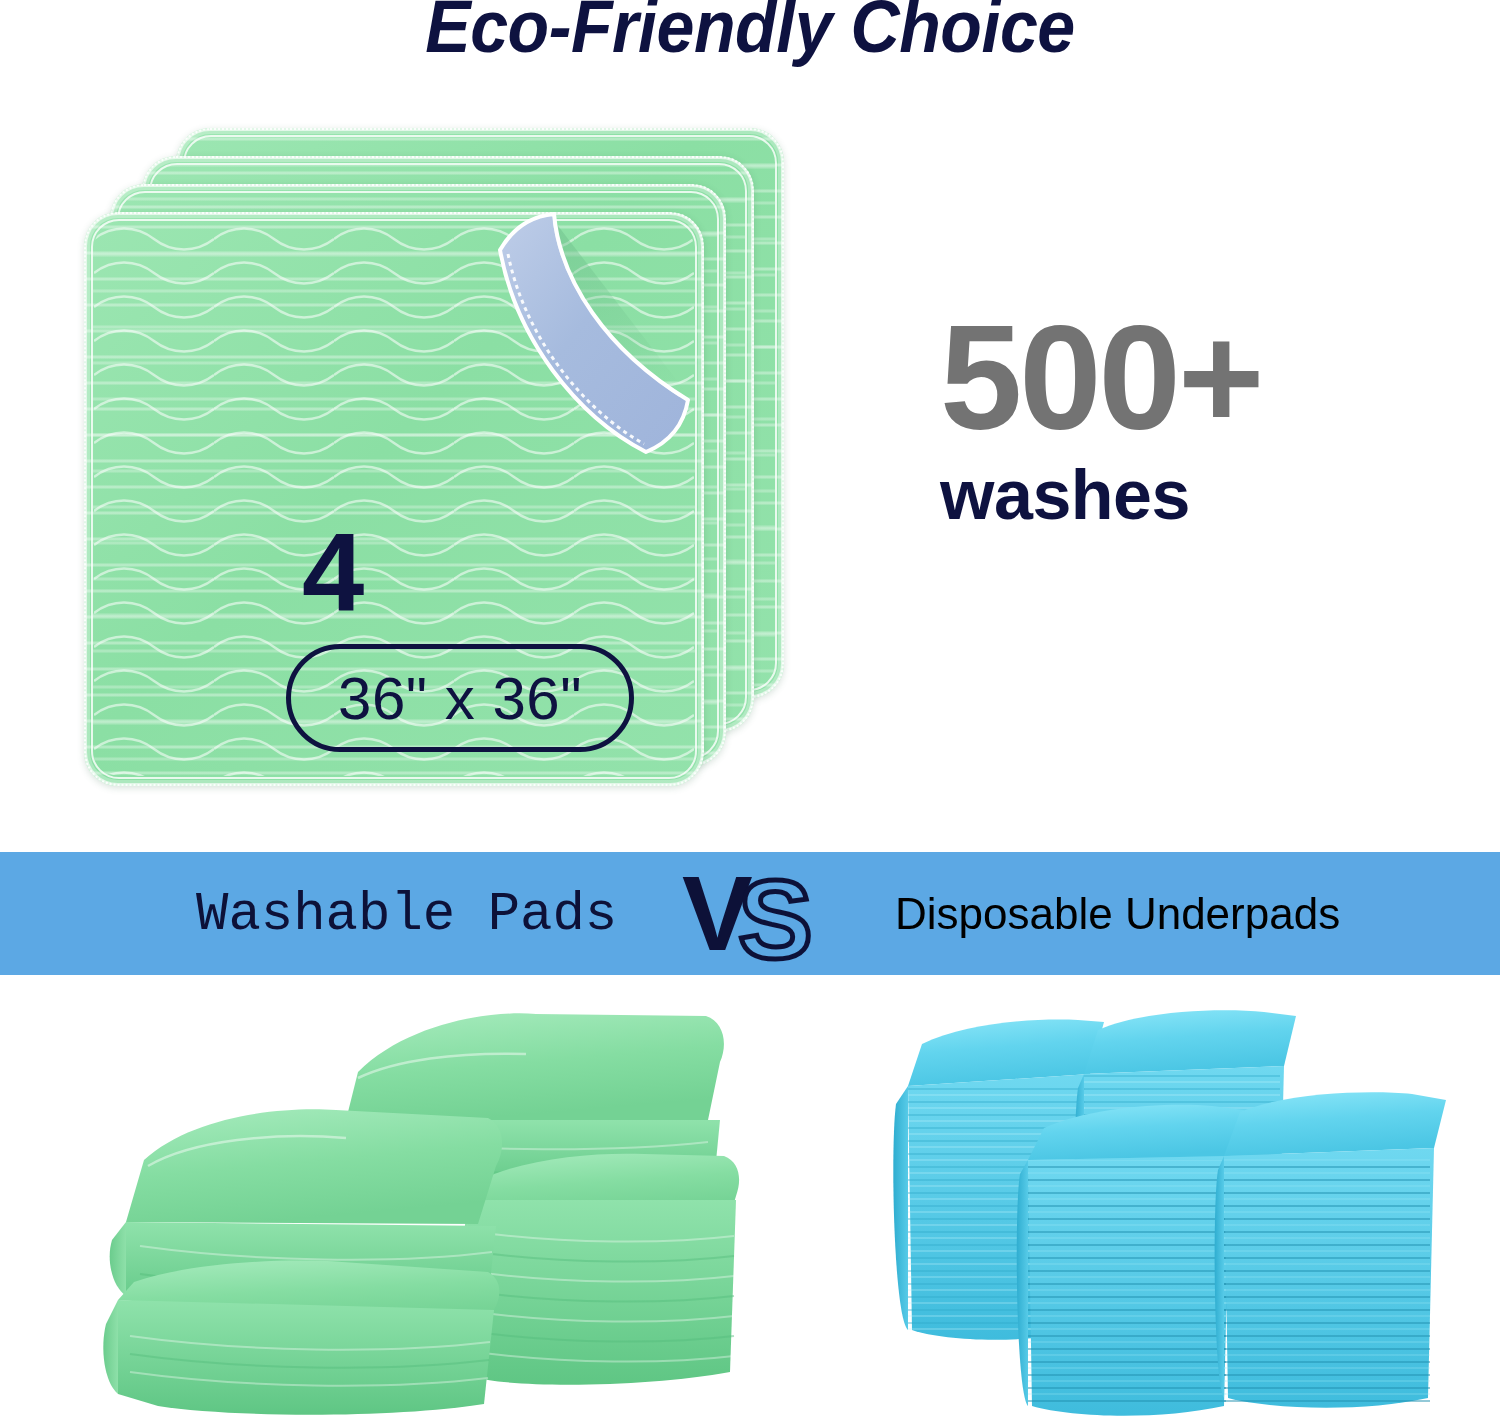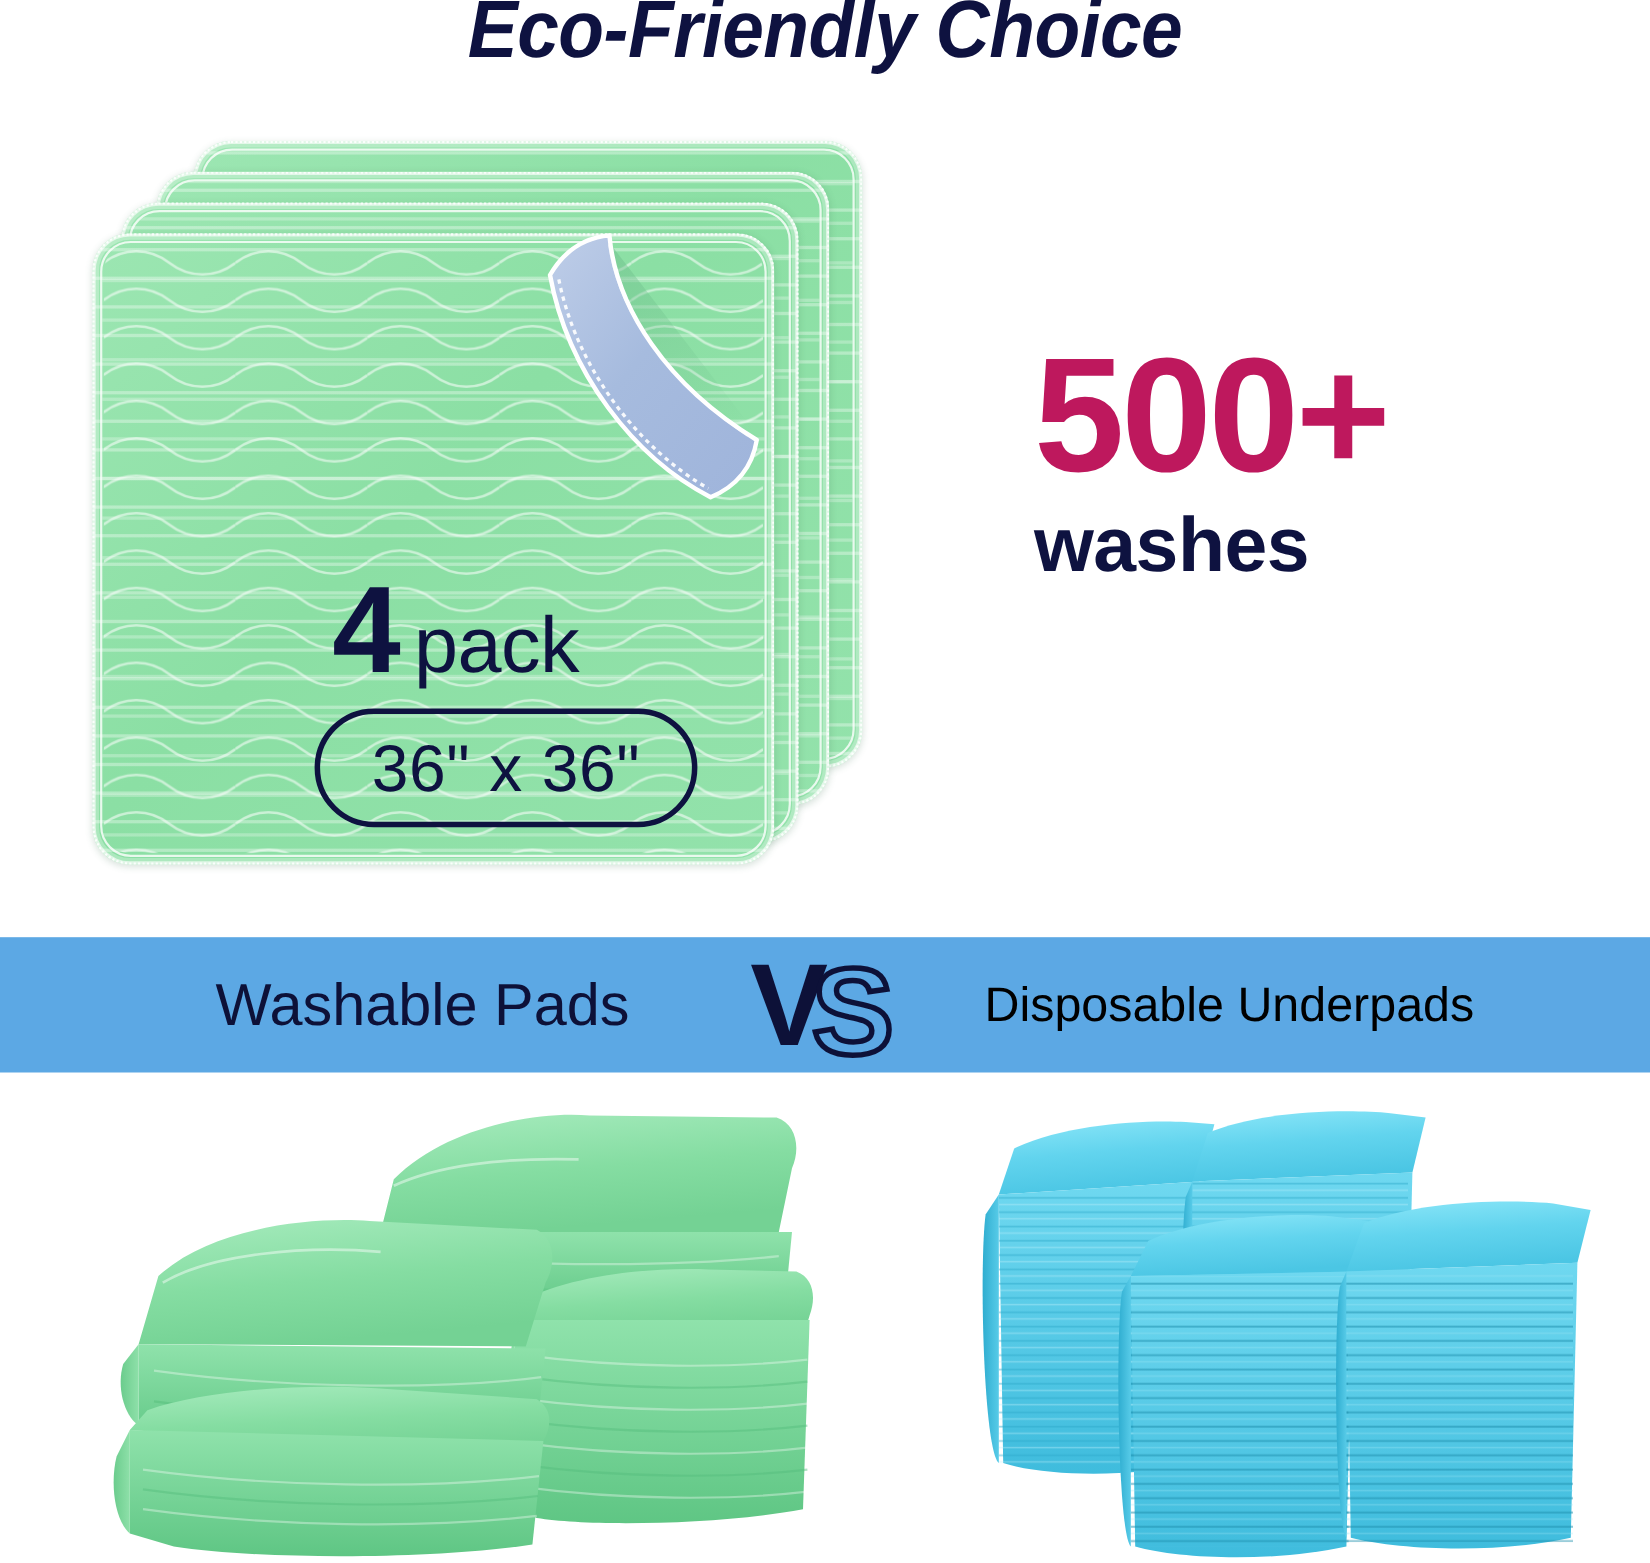--- a/index.html
+++ b/index.html
@@ -182,21 +182,21 @@
     font-weight: 400;
     line-height: 1.0;
     letter-spacing: -0.5px;
     white-space: nowrap;
   }
   .stat-number {
     font-size: 148px;
     font-weight: 900;
     line-height: 1.08;
     letter-spacing: -3px;
-    color: #be185d;
+    color: #737373;
     white-space: nowrap;
     margin-top: 4px;
   }
   .stat-bottom {
     font-size: 70px;
     font-weight: 700;
     line-height: 1.0;
     letter-spacing: -0.5px;
     white-space: nowrap;
     margin-top: 2px;
@@ -214,20 +214,21 @@
   .vs-left {
     position: absolute;
     left: 196px;
     top: 50%;
     transform: translateY(-50%);
     font-size: 54px;
     font-weight: 400;
     color: #0D1138;
     letter-spacing: 0px;
     white-space: nowrap;
+    font-family: Liberation Mono, monospace;
   }
   .vs-right {
     position: absolute;
     left: 895px;
     top: 50%;
     transform: translateY(-50%);
     font-size: 44px;
     font-weight: 400;
     color: #000000;
     letter-spacing: 0px;
@@ -306,21 +307,20 @@
                  C 228 214, 214 232, 190 242
                  C 120 206, 60 128, 44 40
                  C 58 16, 76 6, 98 4 Z" fill="url(#backingGrad)" stroke="#FFFFFF" stroke-width="4" stroke-linejoin="round"></path>
         <path d="M98 12 C 106 72, 150 136, 224 186" fill="none" stroke="#FFFFFF" stroke-opacity="0.55" stroke-width="2.5"></path>
         <path d="M52 44 C 68 124, 124 198, 188 234" fill="none" stroke="#FFFFFF" stroke-opacity="0.9" stroke-width="3" stroke-dasharray="4 4"></path>
       </svg>
     </div>
 
     <div class="pad-caption">
       <span class="big4">4</span>
-      <span class="packword">pack</span>
     </div>
 
     <div class="size-pill">
       <span>36" x 36"</span>
     </div>
   </div>
 
   <div class="stat-block">
     <div class="stat-number">500+</div>
     <div class="stat-bottom">washes</div>

